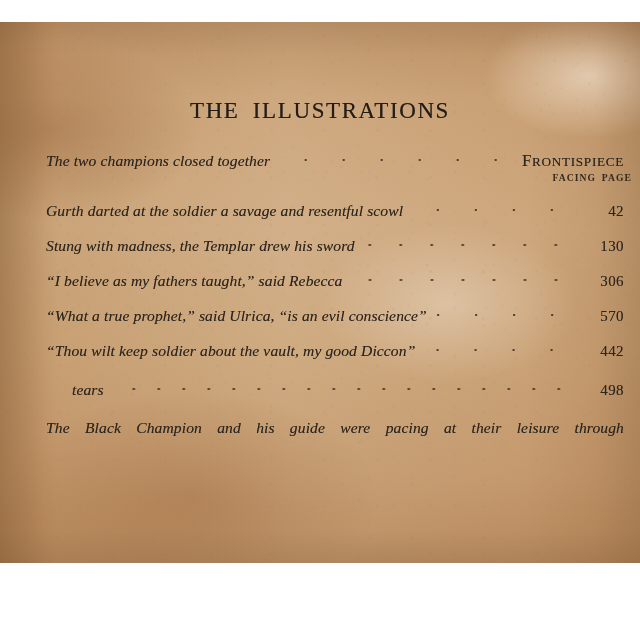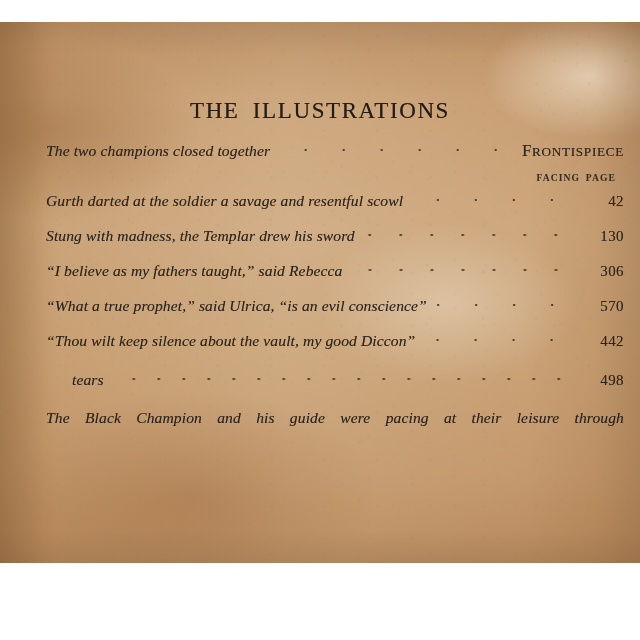--- a/index.html
+++ b/index.html
@@ -85,21 +85,21 @@
     text-align: center;
     font-size: 23px;
     letter-spacing: 1.6px;
     word-spacing: 6px;
     color: #241d17;
     text-shadow: 0 0 0.6px rgba(36,29,23,0.55);
   }
 
   .entries {
     position: absolute;
-    top: 118px;
+    top: 128px;
     left: 46px;
     width: 578px;
   }
 
   .entry {
     position: relative;
   }
 
   .line {
     display: flex;
@@ -181,21 +181,21 @@
     right: 0;
     top: 150px;
     font-size: 9.6px;
     font-weight: bold;
     letter-spacing: 1.1px;
     word-spacing: 2px;
     color: #33291f;
     text-transform: uppercase;
     width: 578px;
     text-align: right;
-    padding-right: 24px;
+    padding-right: 8px;
     box-sizing: border-box;
   }
 
   
   .entry.r0 { margin-top: 0px; }
   .entry.r1 { margin-top: 29px; }
   .entry.r2 { margin-top: 15px; }
   .entry.r3 { margin-top: 15px; }
   .entry.r4 { margin-top: 15px; }
   .entry.r5 { margin-top: 15px; }
@@ -255,21 +255,21 @@
         <div class="entry r4">
           <div class="line">
             <span class="etext">“What a true prophet,” said Ulrica, “is an evil conscience”</span>
             <span class="leader wide"></span>
             <span class="pagenum">570</span>
           </div>
         </div>
 
         <div class="entry r5">
           <div class="line">
-            <span class="etext">“Thou wilt keep silence about the vault, my good Diccon”</span>
+            <span class="etext">“Thou wilt keep soldier about the vault, my good Diccon”</span>
             <span class="leader wide"></span>
             <span class="pagenum">442</span>
           </div>
         </div>
 
         <div class="entry r6">
           <div class="line">
             <span class="etext indent">tears</span>
             <span class="leader tight"></span>
             <span class="pagenum">498</span>

